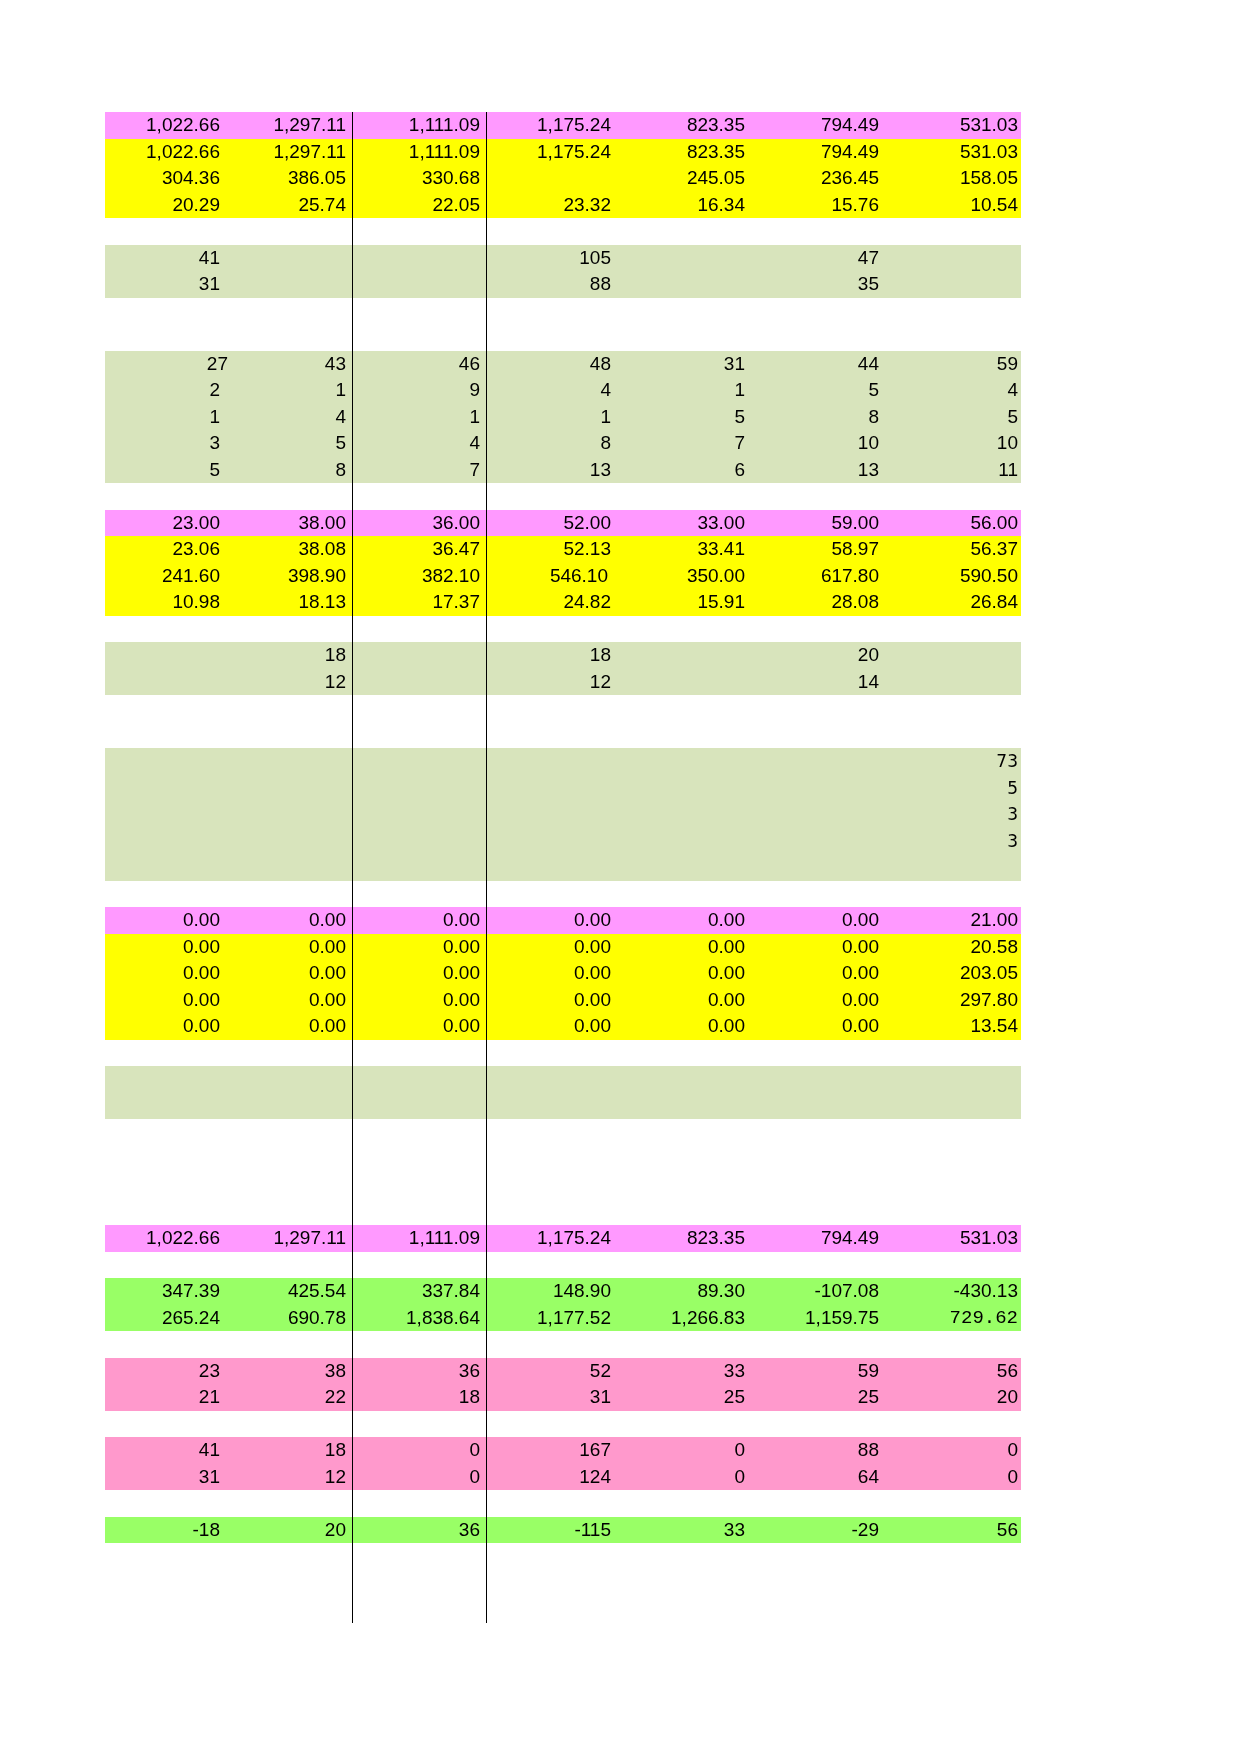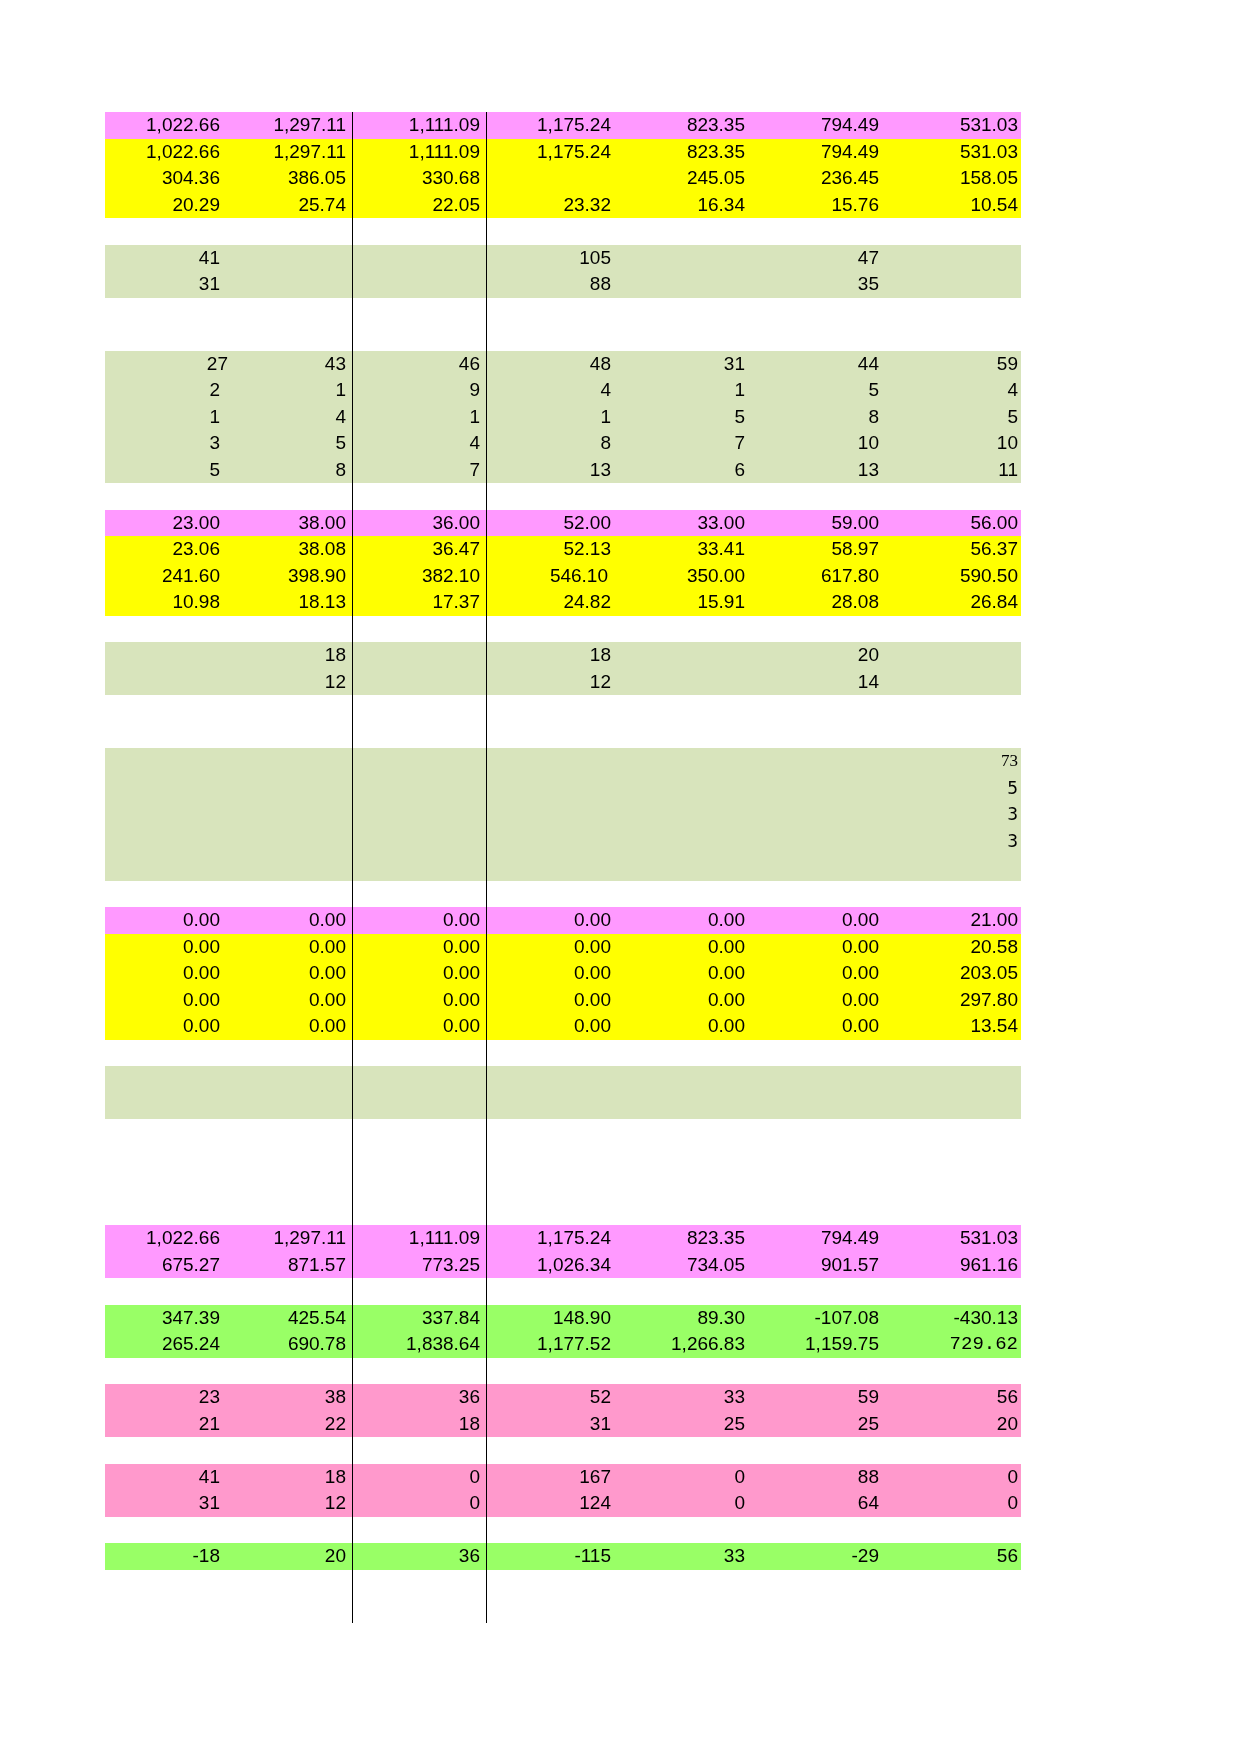--- a/index.html
+++ b/index.html
@@ -233,21 +233,21 @@
       <div class="cell" style="left: 643px; width: 134px;"></div>
       <div class="cell" style="left: 777px; width: 139px;"></div>
     </div>
     <div class="row" style="background: rgb(216, 228, 188);">
       <div class="cell alt-font" style="left: 0px; width: 118px;"></div>
       <div class="cell alt-font" style="left: 118px; width: 126px;"></div>
       <div class="cell alt-font" style="left: 244px; width: 134px;"></div>
       <div class="cell alt-font" style="left: 378px; width: 131px;"></div>
       <div class="cell alt-font" style="left: 509px; width: 134px;"></div>
       <div class="cell alt-font" style="left: 643px; width: 134px;"></div>
-      <div class="cell alt-font" style="left: 777px; width: 139px; font-family: Liberation Serif, serif;">73</div>
+      <div class="cell alt-font" style="left: 777px; width: 139px;">73</div>
     </div>
     <div class="row" style="background: rgb(216, 228, 188);">
       <div class="cell alt-font" style="left: 0px; width: 118px;"></div>
       <div class="cell alt-font" style="left: 118px; width: 126px;"></div>
       <div class="cell alt-font" style="left: 244px; width: 134px;"></div>
       <div class="cell alt-font" style="left: 378px; width: 131px;"></div>
       <div class="cell alt-font" style="left: 509px; width: 134px;"></div>
       <div class="cell alt-font" style="left: 643px; width: 134px;"></div>
       <div class="cell alt-font" style="left: 777px; width: 139px;">5</div>
     </div>
@@ -397,29 +397,20 @@
     </div>
     <div class="row" style="background: rgb(255, 153, 255);">
       <div class="cell" style="left: 0px; width: 118px;">1,022.66</div>
       <div class="cell" style="left: 118px; width: 126px;">1,297.11</div>
       <div class="cell" style="left: 244px; width: 134px;">1,111.09</div>
       <div class="cell" style="left: 378px; width: 131px;">1,175.24</div>
       <div class="cell" style="left: 509px; width: 134px;">823.35</div>
       <div class="cell" style="left: 643px; width: 134px;">794.49</div>
       <div class="cell" style="left: 777px; width: 139px;">531.03</div>
     </div>
-    <div class="row" style="background: rgb(255, 153, 255);">
-      <div class="cell" style="left: 0px; width: 118px;">675.27</div>
-      <div class="cell" style="left: 118px; width: 126px;">871.57</div>
-      <div class="cell" style="left: 244px; width: 134px;">773.25</div>
-      <div class="cell" style="left: 378px; width: 131px;">1,026.34</div>
-      <div class="cell" style="left: 509px; width: 134px;">734.05</div>
-      <div class="cell" style="left: 643px; width: 134px;">901.57</div>
-      <div class="cell" style="left: 777px; width: 139px;">961.16</div>
-    </div>
     <div class="row" style="background: rgb(255, 255, 255);">
       <div class="cell" style="left: 0px; width: 118px;"></div>
       <div class="cell" style="left: 118px; width: 126px;"></div>
       <div class="cell" style="left: 244px; width: 134px;"></div>
       <div class="cell" style="left: 378px; width: 131px;"></div>
       <div class="cell" style="left: 509px; width: 134px;"></div>
       <div class="cell" style="left: 643px; width: 134px;"></div>
       <div class="cell" style="left: 777px; width: 139px;"></div>
     </div>
     <div class="row" style="background: rgb(153, 255, 102);">

